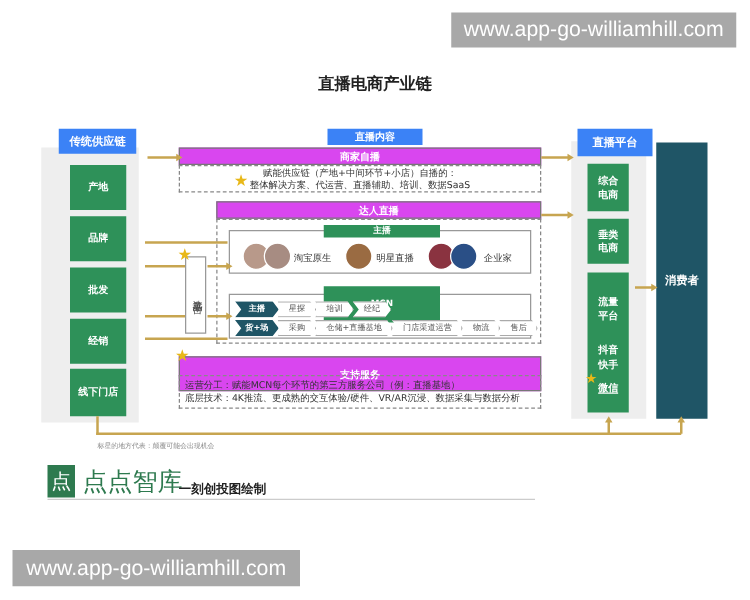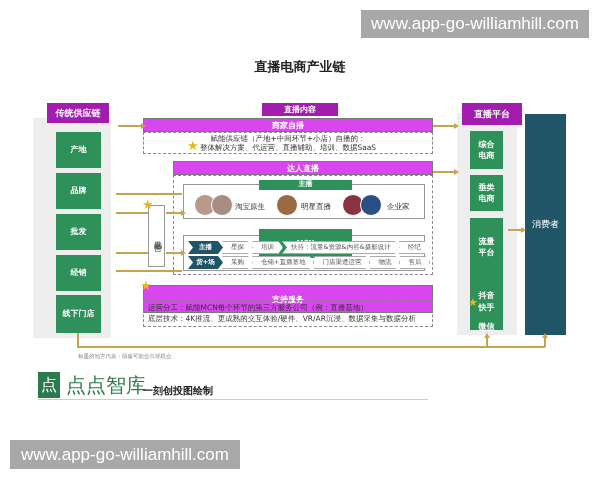--- a/index.html
+++ b/index.html
@@ -2,21 +2,21 @@
 <html><head>
 <meta charset="utf-8">
 <style>
   * { box-sizing: border-box; margin: 0; padding: 0; }
   body { width: 600px; height: 480px; background: #ffffff; position: relative; overflow: hidden;
          font-family: "DejaVu Sans", sans-serif; }
   .abs { position: absolute; }
   .watermark { background: #a8a8a8; color: #ffffff; font-family: "Liberation Sans", sans-serif;
                font-size: 17px; display: flex; align-items: center; justify-content: center; }
   .title { font-weight: bold; font-size: 13px; color: #222; text-align: center; }
-  .dark-hdr { background: #a21caf; color: #fff; font-size: 9px; font-weight: bold; display: flex;
+  .dark-hdr { background: #3b82f6; color: #fff; font-size: 9px; font-weight: bold; display: flex;
               align-items: center; justify-content: center; }
   .col-bg { background: #eeeeee; }
   .green { background: #2e9159; color: #fff; font-size: 8px; font-weight: bold; display: flex;
            align-items: center; justify-content: center; text-align: center; line-height: 1.4; }
   .gray-bar { background: #d946ef; color: #fff; font-size: 8px; font-weight: bold; display: flex;
               align-items: center; justify-content: center; border: 1px solid #777; }
   .dashed { border: 1px dashed #888; }
   .txt { font-size: 7.5px; color: #333; }
   .hline { height: 2px; background: #c7a550; }
   .vline { width: 2px; background: #c7a550; }
@@ -70,21 +70,20 @@
 <div class="abs avatar" style="left:360px; top:194px; background:#2a4f86;"></div>
 <div class="abs txt" style="left:387px; top:202px; font-size:7.5px;">企业家</div>
 
 <div class="abs" style="left:183px; top:235px; width:242px; height:36px; border:1px solid #999; background:#fff;"></div>
 <div class="abs green" style="left:259px; top:229px; width:93px; height:29px; font-size:7px;">MCN</div>
 
 <div class="abs" style="left:188px; top:241px; display:flex;">
   <div class="chev first" style="width:35px; justify-content:center;">主播</div>
   <div class="chev">星探</div>
   <div class="chev">培训</div>
-  <div class="chev">扶持：流量&amp;资源&amp;内容&amp;摄影设计</div>
   <div class="chev">经纪</div>
 </div>
 <div class="abs" style="left:188px; top:256px; display:flex;">
   <div class="chev first" style="width:35px; justify-content:center;">货+场</div>
   <div class="chev">采购</div>
   <div class="chev">仓储+直播基地</div>
   <div class="chev">门店渠道运营</div>
   <div class="chev">物流</div>
   <div class="chev">售后</div>
 </div>
@@ -100,27 +99,27 @@
 
 <div class="abs col-bg" style="left:457px; top:113px; width:60px; height:222px;"></div>
 <div class="abs dark-hdr" style="left:462px; top:103px; width:60px; height:22px;">直播平台</div>
 <div class="abs green" style="left:470px; top:131px; width:33px; height:38px; white-space:pre;">综合
 电商</div>
 <div class="abs green" style="left:470px; top:175px; width:33px; height:36px; white-space:pre;">垂类
 电商</div>
 <div class="abs green" style="left:470px; top:218px; width:33px; height:112px; flex-direction:column; justify-content:flex-start; padding-top:18px;">
   <div style="white-space:pre;">流量
 平台</div>
-  <div style="margin-top:32px;">抖音</div>
+  <div style="margin-top:16px;">抖音</div>
   <div>快手</div>
   <div style="margin-top:8px; text-decoration:underline;">微信</div>
 </div>
 <div class="abs star" style="left:468px; top:297px; font-size:11px;">★</div>
 
-<div class="abs" style="left:525px; top:114px; width:41px; height:221px; background:#1f5566; color:#fff; font-size:9px; font-weight:normal; display:flex; align-items:center; justify-content:center;">消费者</div>
+<div class="abs" style="left:525px; top:114px; width:41px; height:221px; background:#1f5566; color:#fff; font-size:9px; font-weight:bold; display:flex; align-items:center; justify-content:center;">消费者</div>
 
 <div class="abs hline arrow-r" style="left:118px; top:125px; width:24px;"></div>
 <div class="abs hline arrow-r" style="left:433px; top:125px; width:22px;"></div>
 <div class="abs hline arrow-r" style="left:433px; top:171px; width:22px;"></div>
 <div class="abs hline" style="left:116px; top:193px; width:66px;"></div>
 <div class="abs hline" style="left:116px; top:212px; width:32px;"></div>
 <div class="abs hline arrow-r" style="left:166px; top:212px; width:16px;"></div>
 <div class="abs hline" style="left:116px; top:252px; width:32px;"></div>
 <div class="abs hline arrow-r" style="left:166px; top:252px; width:16px;"></div>
 <div class="abs hline" style="left:116px; top:270px; width:66px;"></div>

